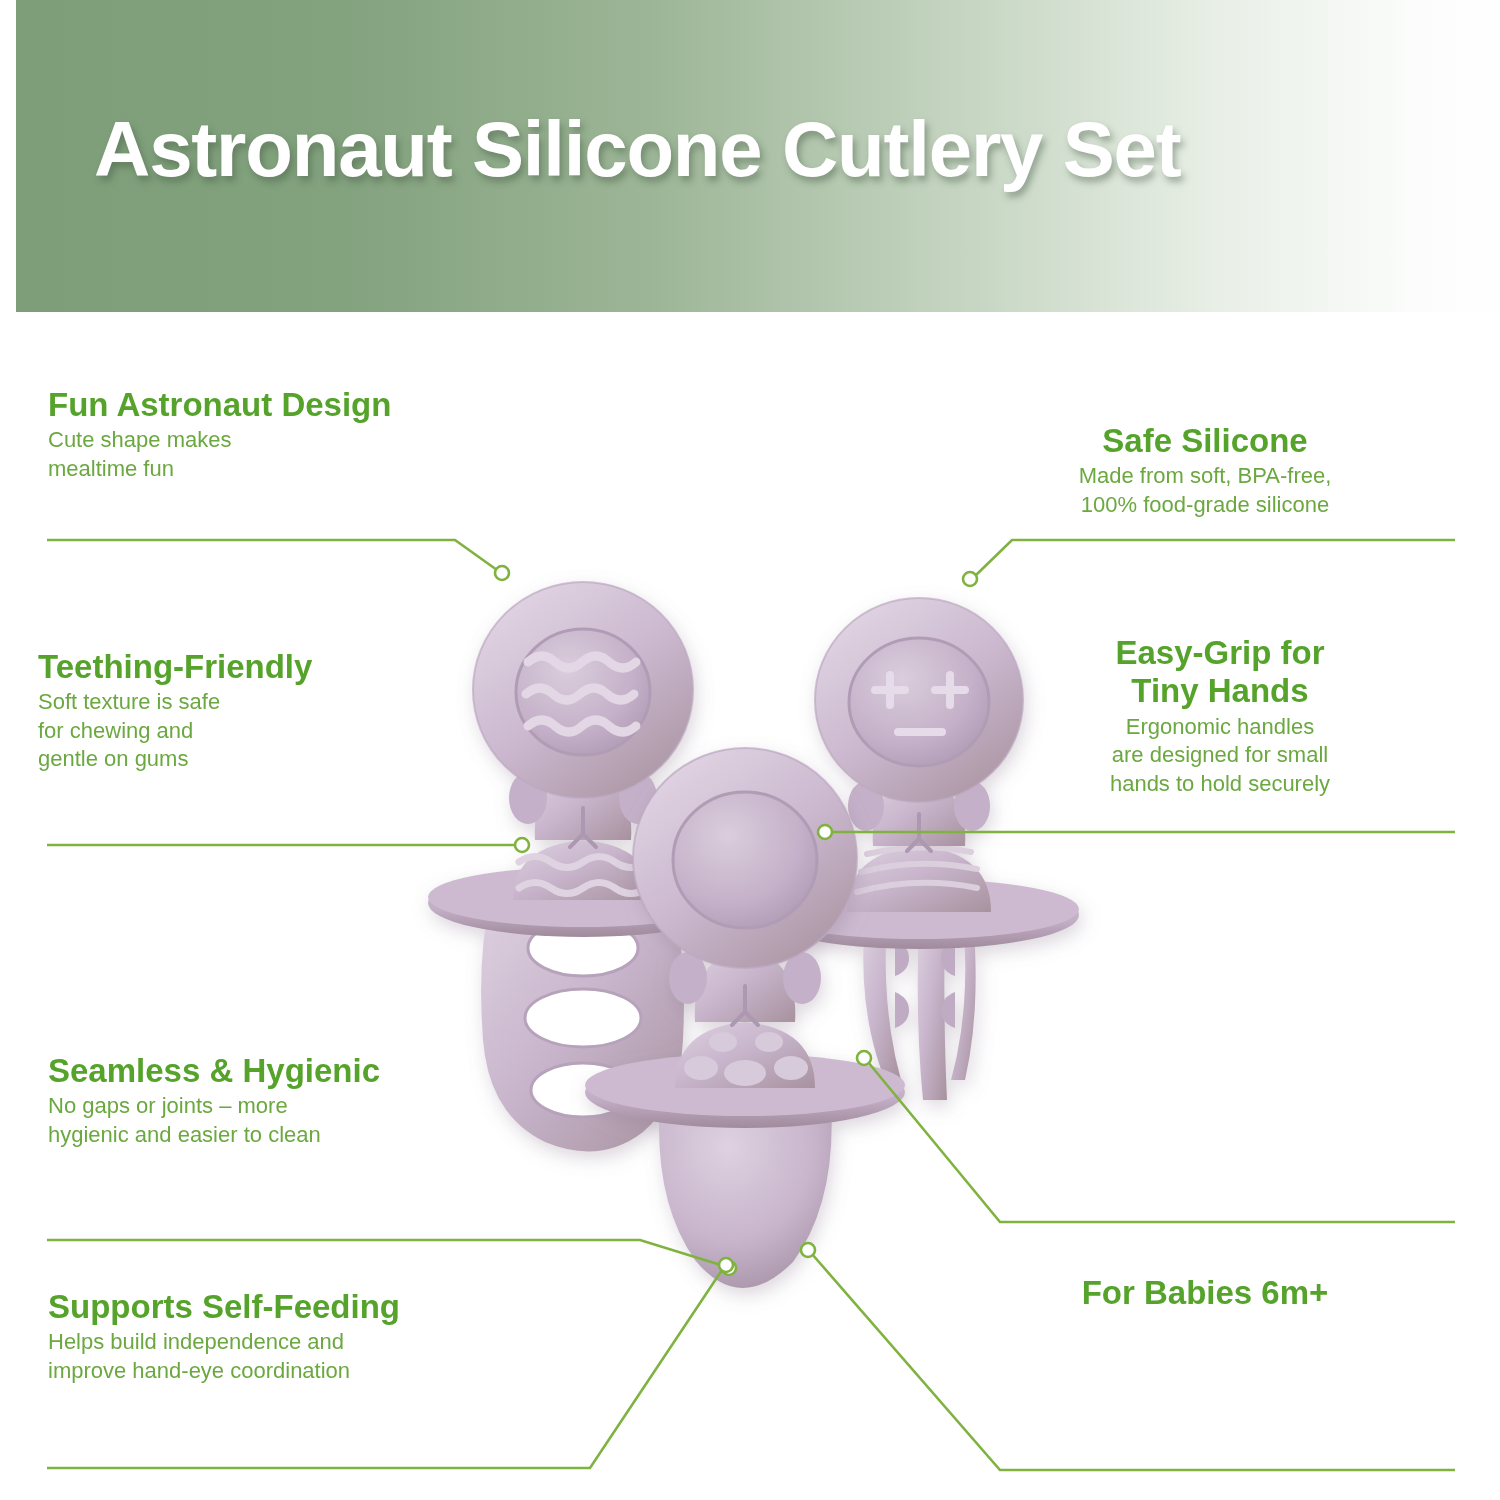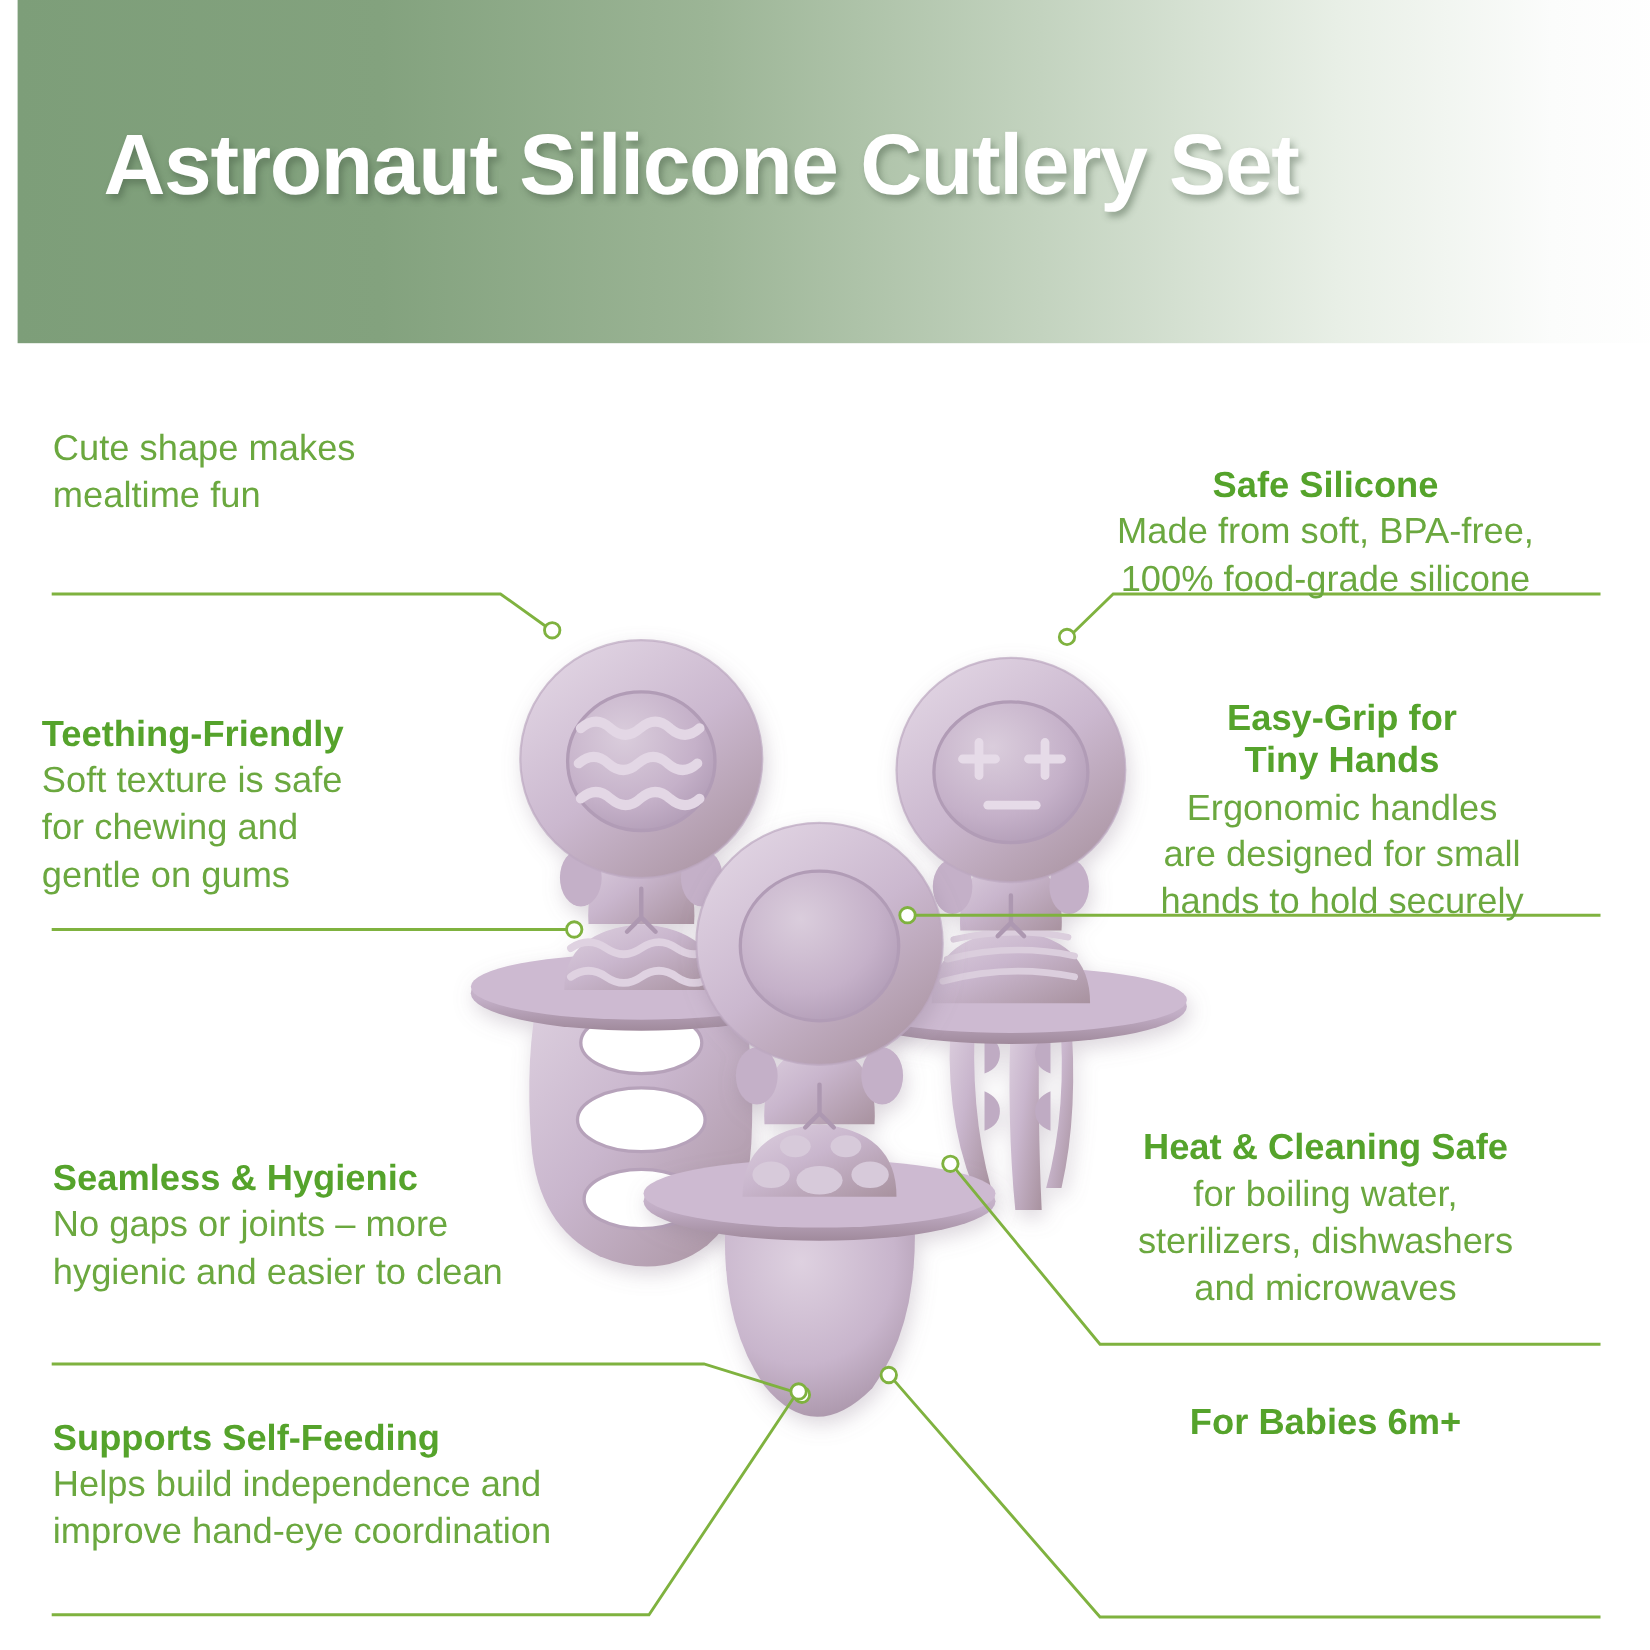--- a/index.html
+++ b/index.html
@@ -27,21 +27,21 @@
     text-shadow:3px 5px 7px rgba(60,80,60,.42);
   }
 
   
   .feat{position:absolute;}
   .feat .f-title{
     font-size:33px;font-weight:bold;color:#55a32b;line-height:1.16;
     margin:0 0 2px 0;white-space:pre-line;
   }
   .feat .f-body{
-    font-size:33px;font-weight:normal;color:#6ba83f;line-height:1.30;
+    font-size:22px;font-weight:normal;color:#6ba83f;line-height:1.30;
     margin:0;white-space:pre-line;
   }
   .feat.left{text-align:left;}
   .feat.right{text-align:center;margin-top:36px;}
 
   
   .connectors{position:absolute;left:0;top:0;width:1500px;height:1500px;pointer-events:none;}
 
   
   .product-stage{position:absolute;left:395px;top:540px;width:720px;height:800px;}
@@ -220,20 +220,21 @@
 
       <path d="M1455 1222 L1000 1222 L868 1062"></path>
       <circle cx="864" cy="1058" r="7" fill="#ffffff"></circle>
 
       <path d="M1455 1470 L1000 1470 L812 1254"></path>
       <circle cx="808" cy="1250" r="7" fill="#ffffff"></circle>
     </g>
   </svg>
 
   <div class="feat left" style="left:48px;top:386px;width:470px;">
+    <p class="f-title">Fun Astronaut Design</p>
     <p class="f-body">Cute shape makes
 mealtime fun</p>
   </div>
 
   <div class="feat left" style="left:38px;top:648px;width:450px;">
     <p class="f-title">Teething-Friendly</p>
     <p class="f-body">Soft texture is safe
 for chewing and
 gentle on gums</p>
   </div>
@@ -257,24 +258,18 @@
   </div>
 
   <div class="feat right" style="right:45px;top:598px;width:470px;">
     <p class="f-title">Easy-Grip for
 Tiny Hands</p>
     <p class="f-body">Ergonomic handles
 are designed for small
 hands to hold securely</p>
   </div>
 
-  <div class="feat right" style="right:45px;top:988px;width:500px;">
-    <p class="f-title">Heat &amp; Cleaning Safe</p>
-    <p class="f-body">for boiling water,
-sterilizers, dishwashers
-and microwaves</p>
-  </div>
 
   <div class="feat right" style="right:45px;top:1238px;width:500px;">
     <p class="f-title">For Babies 6m+</p>
   </div>
 
 </div>
 
 </body></html>

